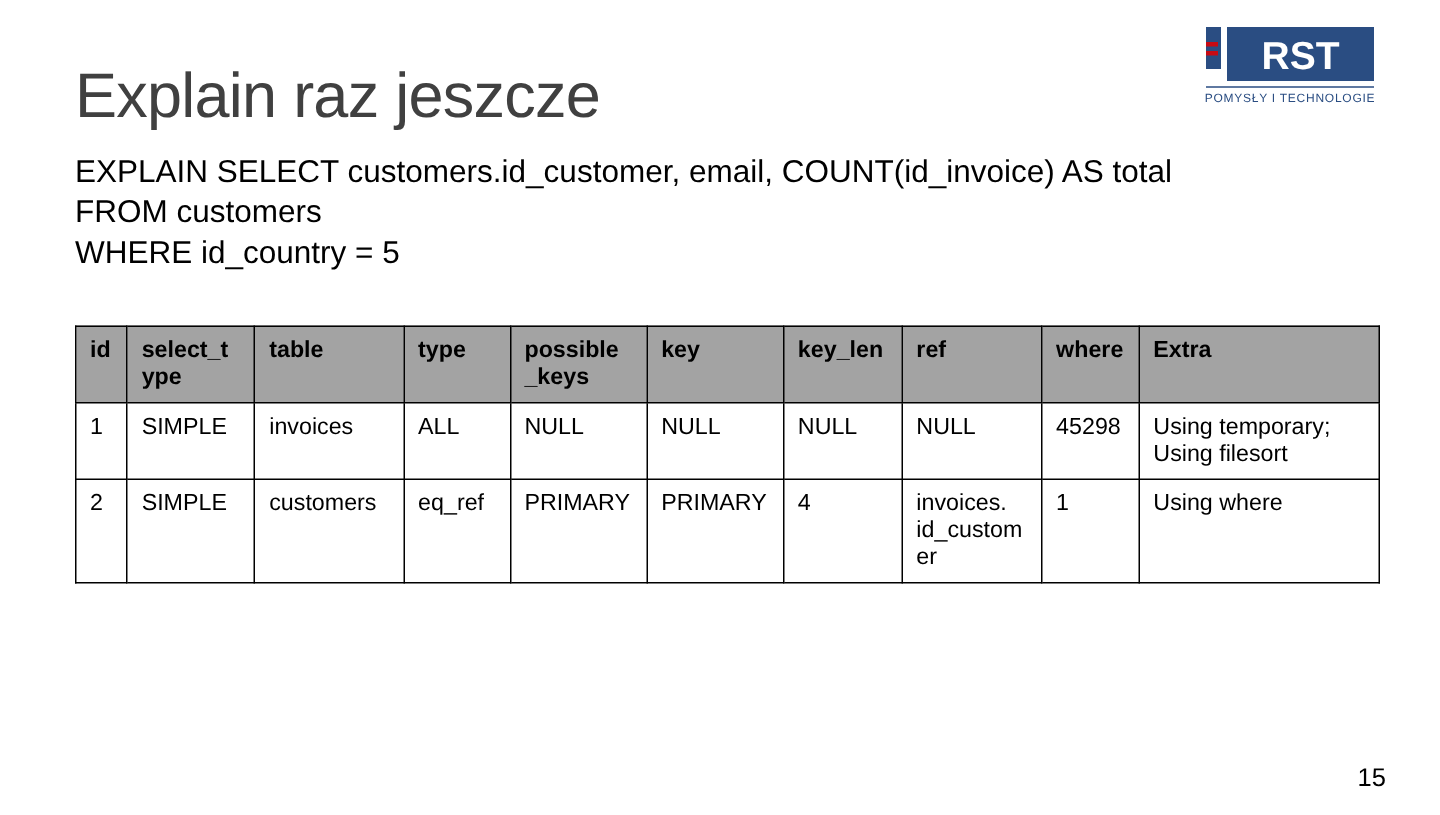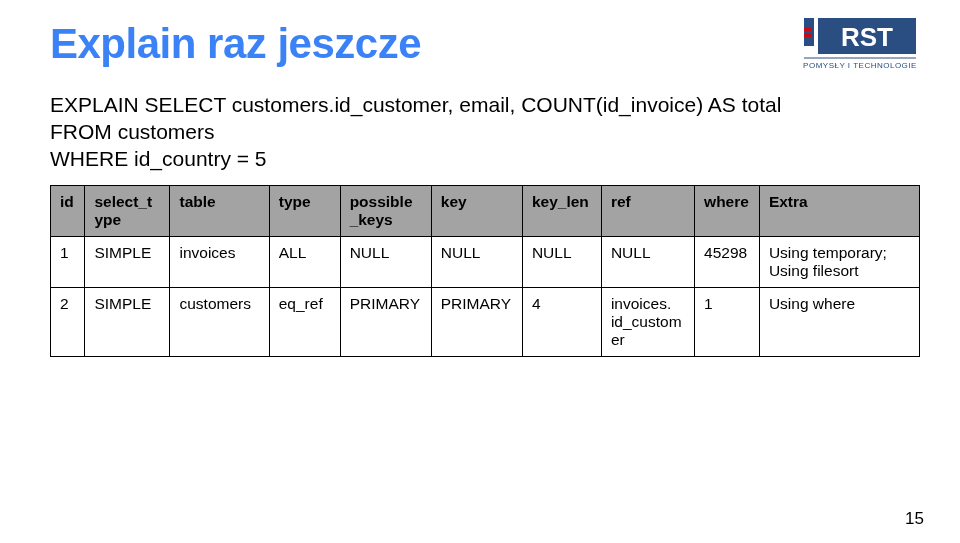--- a/index.html
+++ b/index.html
@@ -12,32 +12,33 @@
       padding: 20px 40px 20px 50px;
     }
     .header {
       display: flex;
       justify-content: space-between;
       align-items: flex-start;
       margin-bottom: 14px;
     }
     .title {
       font-size: 42px;
-      font-weight: 700;
-      color: #3b82f6;
+      font-weight: 400;
+      color: #404040;
       letter-spacing: -0.5px;
+      margin-top: 20px;
     }
     .logo {
       margin-top: -4px;
     }
     .sql {
       font-size: 21px;
       line-height: 1.28;
       color: #000;
-      margin-bottom: 12px;
+      margin-bottom: 34px;
     }
     table {
       border-collapse: collapse;
       width: 100%;
       table-layout: fixed;
     }
     th, td {
       border: 1px solid #000;
       padding: 7px 9px;
       text-align: left;

